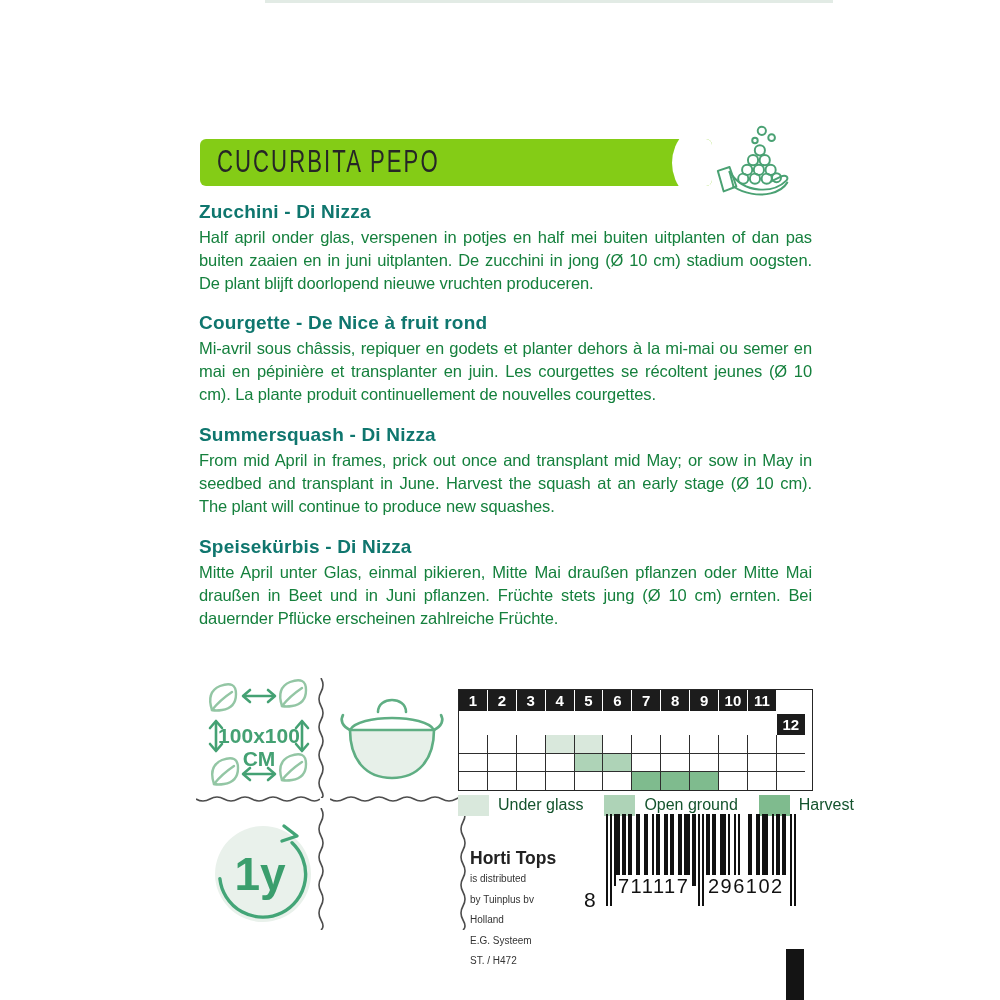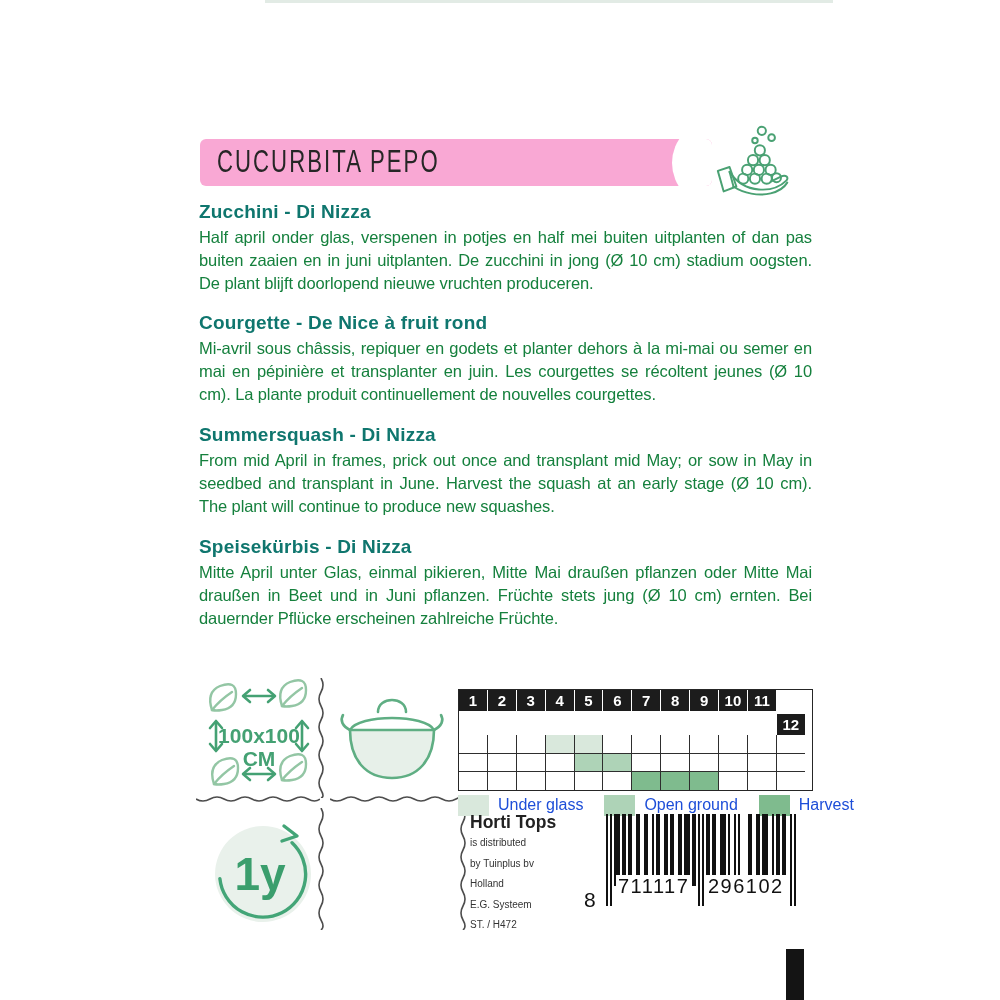--- a/index.html
+++ b/index.html
@@ -2,21 +2,21 @@
 <html><head>
 <meta charset="utf-8">
 <style>
   html,body{margin:0;padding:0;background:#fff;}
   .page{position:relative;width:1000px;height:1000px;background:#ffffff;overflow:hidden;
         font-family:"Liberation Sans",sans-serif;color:#3c3c3c;}
   .top-hairline{position:absolute;left:265px;top:0;width:568px;height:3px;background:#e2ebe5;}
 
   
   .header-bar{position:absolute;left:200px;top:139px;width:512px;height:47px;
-              background:#f9a8d4;border-radius:6px;overflow:hidden;}
+              background:#84cc16;border-radius:6px;overflow:hidden;}
   .header-notch{position:absolute;right:-46px;top:-19px;width:86px;height:86px;border-radius:50%;background:#ffffff;}
   .header-title{position:absolute;left:17px;top:8px;font-size:27px;font-weight:400;color:#262626;
                 letter-spacing:2.5px;transform:scale(.82,1.15);transform-origin:left center;white-space:nowrap;}
   .hand-icon{position:absolute;left:710px;top:122px;}
 
   
   .section{position:absolute;left:199px;width:613px;}
   .section h3{margin:0 0 3px 0;font-size:19px;font-weight:bold;color:#0f766e;letter-spacing:.2px;}
   .section p{margin:0;font-size:16.5px;line-height:23px;color:#15803d;text-align:justify;letter-spacing:-.1px;}
 
@@ -31,25 +31,25 @@
   .cal-row{display:flex;}
   .cal-cell{width:27.9px;height:17.5px;border-right:1px solid #2e2e2e;border-bottom:1px solid #2e2e2e;
             box-sizing:content-box;background:#fff;}
   .cal-row .cal-cell:last-child{border-right:none;}
   .cal-row:last-child .cal-cell{border-bottom:none;}
   .cal-head{background:#1c1c1c;color:#fff;font-size:15px;font-weight:bold;height:21px;line-height:21px;
             text-align:center;border-right:1.5px solid #ffffff;border-bottom:none;}
   .cal-row .cal-head:last-child{border-right:none;margin-top:24px;}
   .cal-legend{display:flex;align-items:center;margin-top:4px;gap:9px;}
   .legend-swatch{width:31px;height:21px;display:inline-block;}
-  .legend-label{font-size:16px;color:#1d4ed8;margin-right:12px;}
+  .legend-label{font-size:16px;color:#14532d;margin-right:12px;}
 
   
   .distributor{position:absolute;left:470px;top:812px;}
-  .distributor .dist-name{font-size:17.5px;font-weight:bold;color:#222;line-height:21px;}
+  .distributor .dist-name{font-size:17.5px;font-weight:bold;color:#222;line-height:21px;margin-top:36px;}
   .distributor .dist-line{font-size:10px;color:#343434;line-height:20.5px;}
 
   
   .barcode{position:absolute;left:584px;top:814px;width:215px;height:100px;}
   .bc-first{position:absolute;left:0;bottom:2px;font-size:21px;color:#111;}
   .bc-bars{position:absolute;left:22px;top:0;}
   .bc-num{position:absolute;bottom:16px;font-size:20px;letter-spacing:1.5px;color:#111;background:#fff;padding:0 2px;}
   .bc-n1{left:32px;} .bc-n2{left:122px;}
 
   .black-bar{position:absolute;left:786px;top:949px;width:18px;height:51px;background:#141414;}

